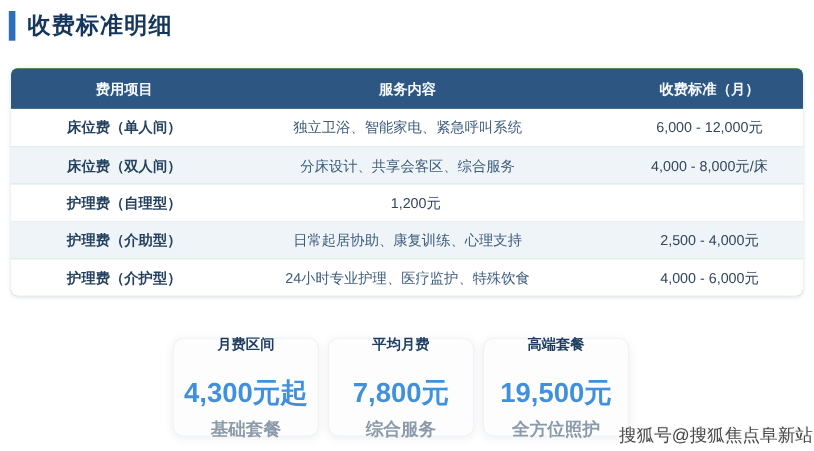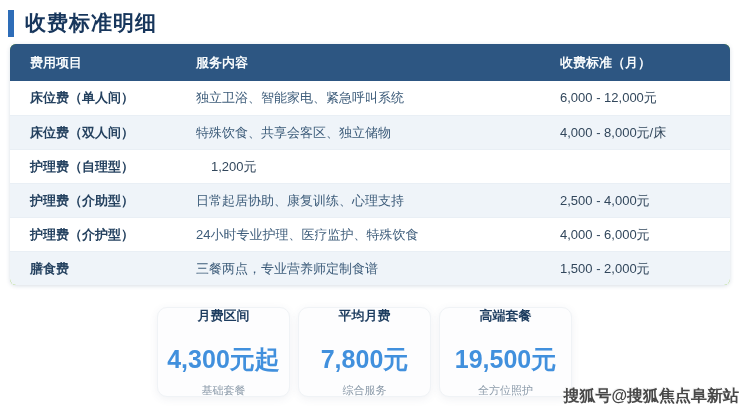--- a/index.html
+++ b/index.html
@@ -26,26 +26,27 @@
   .page-title {
     font-size: 21px;
     font-weight: bold;
     color: #17365c;
     letter-spacing: 1px;
   }
 
   
   .fee-table {
     position: absolute;
-    left: 10px; top: 44px;
+    left: 10px; top: 62px;
     width: 720px;
     border-radius: 6px;
     overflow: hidden;
     box-shadow: 0 1px 4px rgba(40, 70, 110, 0.18);
     background: #84cc16;
+    text-align: center;
   }
   .t-row {
     display: grid;
     grid-template-columns: 186px 349px 185px;
     align-items: center;
     height: 34px;
   }
   .t-row.head {
     height: 37px;
     background: #2d5682;
@@ -89,31 +90,32 @@
     color: #1d3c5f;
   }
   .card-value {
     font-size: 25px;
     font-weight: bold;
     color: #4190dd;
     margin-top: 18px;
     white-space: nowrap;
   }
   .card-sub {
-    font-size: 11px;
+    font-size: 16px;
     color: #8b9aa9;
     margin-top: 7px;
+    font-weight: bold;
   }
 
   
   .watermark {
     position: absolute;
     right: 1px; bottom: 3px;
     font-size: 16px;
-    font-weight: bold;
+    font-weight: normal;
     color: #474747;
     letter-spacing: 0px;
     text-shadow:
       1px 1px 0 #ffffff,
       -1px -1px 0 #f2f2f2,
       1px -1px 0 #ffffff,
       -1px 1px 0 #ffffff;
     white-space: nowrap;
     margin-top: 13px;
   }
@@ -133,41 +135,36 @@
     <div class="cell c3">收费标准（月）</div>
   </div>
 
   <div class="t-row body">
     <div class="cell c1">床位费（单人间）</div>
     <div class="cell c2">独立卫浴、智能家电、紧急呼叫系统</div>
     <div class="cell c3">6,000 - 12,000元</div>
   </div>
   <div class="t-row body alt">
     <div class="cell c1">床位费（双人间）</div>
-    <div class="cell c2">特殊饮食、共享会客区、独立储物</div>
+    <div class="cell c2">分床设计、共享会客区、综合服务</div>
     <div class="cell c3">4,000 - 8,000元/床</div>
   </div>
   <div class="t-row body">
     <div class="cell c1">护理费（自理型）</div>
     <div class="cell c3">1,200元</div>
   </div>
   <div class="t-row body alt">
     <div class="cell c1">护理费（介助型）</div>
     <div class="cell c2">日常起居协助、康复训练、心理支持</div>
     <div class="cell c3">2,500 - 4,000元</div>
   </div>
   <div class="t-row body">
     <div class="cell c1">护理费（介护型）</div>
     <div class="cell c2">24小时专业护理、医疗监护、特殊饮食</div>
     <div class="cell c3">4,000 - 6,000元</div>
-  </div>
-  <div class="t-row body alt">
-    <div class="cell c1">膳食费</div>
-    <div class="cell c2">三餐两点，专业营养师定制食谱</div>
-    <div class="cell c3">1,500 - 2,000元</div>
   </div>
 </div>
 
 <div class="cards">
   <div class="card">
     <div class="card-label">月费区间</div>
     <div class="card-value">4,300元起</div>
     <div class="card-sub">基础套餐</div>
   </div>
   <div class="card">

